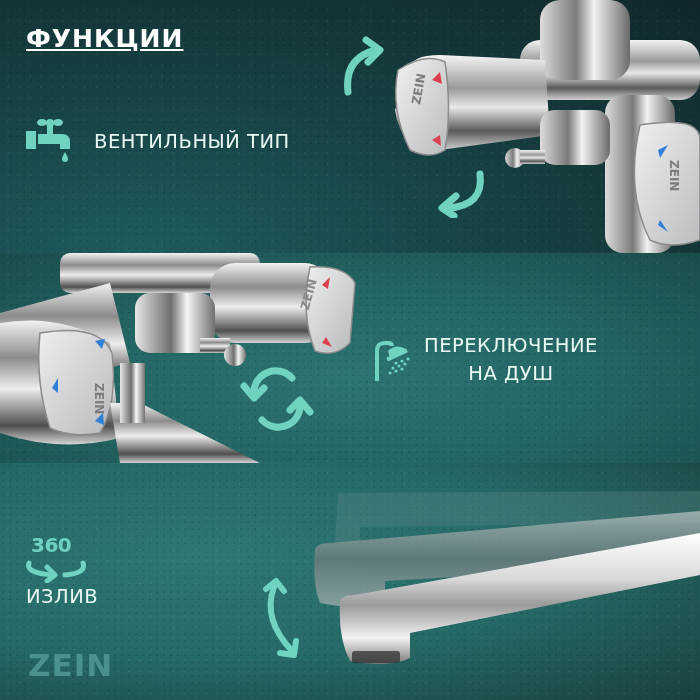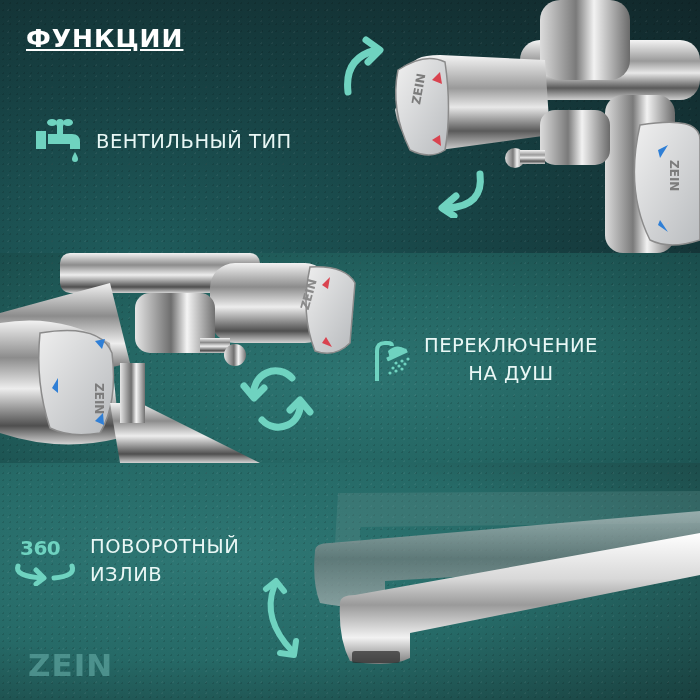--- a/index.html
+++ b/index.html
@@ -70,21 +70,21 @@
       <path d="M6 56 Q2 22 34 14" fill="none" stroke="#6fd3c0" stroke-width="7" stroke-linecap="round"></path>
       <path d="M24 4 L38 14 L26 26" fill="none" stroke="#6fd3c0" stroke-width="7" stroke-linecap="round" stroke-linejoin="round"></path>
     </svg>
     <svg style="position:absolute;left:428px;top:168px" width="60" height="50" viewBox="0 0 60 50">
       <path d="M52 6 Q56 38 20 40" fill="none" stroke="#6fd3c0" stroke-width="7" stroke-linecap="round"></path>
       <path d="M28 28 L14 40 L26 48" fill="none" stroke="#6fd3c0" stroke-width="7" stroke-linecap="round" stroke-linejoin="round"></path>
     </svg>
 
     <div class="title">ФУНКЦИИ</div>
 
-    <div class="feat" style="left:36px;top:118px;">
+    <div class="feat" style="left:26px;top:118px;gap:8px;">
       <svg class="ic" width="48" height="48" viewBox="0 0 48 48" style="margin-right:12px">
         <g fill="#6fd3c0">
           <ellipse cx="16" cy="4.5" rx="5" ry="3.5"></ellipse>
             <ellipse cx="32" cy="4.5" rx="5" ry="3.5"></ellipse>
           <circle cx="24" cy="5" r="4"></circle>
           <rect x="21" y="7" width="6" height="9"></rect>
           <rect x="0" y="13" width="10" height="18"></rect>
           <path d="M12 16 L36 16 Q44 16 44 24 L44 31 L34 31 L34 26 L12 26 Z"></path>
           <path d="M39 34 Q36 39 36 41 A3 3 0 0 0 42 41 Q42 39 39 34 Z"></path>
         </g>
@@ -196,30 +196,29 @@
       <rect x="52" y="188" width="48" height="12" rx="3" fill="#2a2a2a" opacity="0.7"></rect>
     </svg>
 
     <svg style="position:absolute;left:258px;top:575px;position:fixed" width="0" height="0"></svg>
     <svg style="position:absolute;left:258px;top:112px" width="50" height="86" viewBox="0 0 50 86">
       <path d="M16 12 Q4 44 34 76" fill="none" stroke="#6fd3c0" stroke-width="6" stroke-linecap="round"></path>
       <path d="M8 14 L18 6 L26 16" fill="none" stroke="#6fd3c0" stroke-width="6" stroke-linecap="round" stroke-linejoin="round"></path>
       <path d="M22 78 L36 80 L38 66" fill="none" stroke="#6fd3c0" stroke-width="6" stroke-linecap="round" stroke-linejoin="round"></path>
     </svg>
 
-    <div class="feat" style="left:12px;top:70px;">
+    <div class="feat" style="left:23px;top:70px;flex-direction:column;">
       <div class="ic" style="position:relative;width:66px;height:50px;margin-right:12px">
         <div style="position:absolute;left:8px;top:0;color:#6fd3c0;font-weight:bold;font-size:20px;letter-spacing:-0.5px;font-family:'DejaVu Sans',sans-serif;">360</div>
         <svg style="position:absolute;left:0;top:26px" width="66" height="24" viewBox="0 0 66 24">
           <path d="M6 4 Q2 14 30 16" fill="none" stroke="#6fd3c0" stroke-width="5" stroke-linecap="round"></path>
           <path d="M24 8 L32 16 L24 22" fill="none" stroke="#6fd3c0" stroke-width="5" stroke-linecap="round" stroke-linejoin="round"></path>
           <path d="M60 4 Q64 14 42 16" fill="none" stroke="#6fd3c0" stroke-width="5" stroke-linecap="round"></path>
         </svg>
       </div>
       <div class="txt">
-        <div>ПОВОРОТНЫЙ</div>
         <div>ИЗЛИВ</div>
       </div>
     </div>
   </div>
 
   <div class="brand">ZEIN</div>
 </div>
 
 </body></html>

